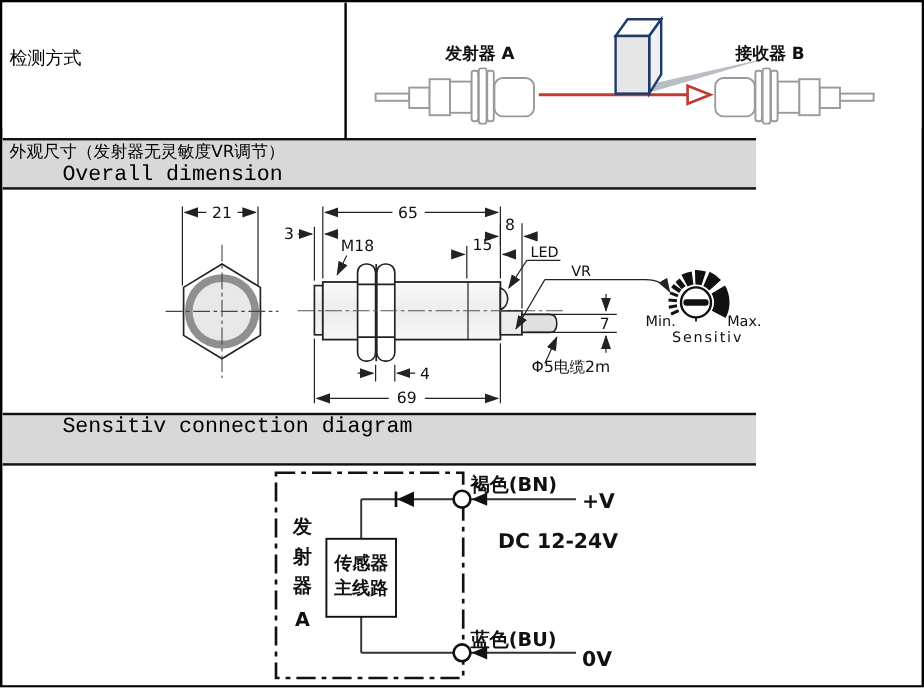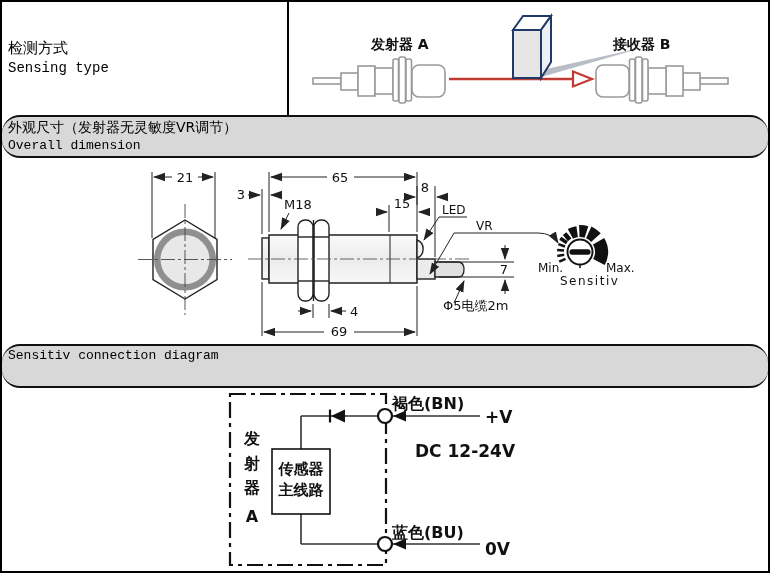--- a/index.html
+++ b/index.html
@@ -4,24 +4,24 @@
 <style>
   html,body{margin:0;padding:0;background:#fff;}
   .page{position:relative;width:770px;height:573px;box-sizing:border-box;
         background:#fff;border:2px solid #000;overflow:hidden;
         font-family:"DejaVu Sans",sans-serif;color:#000;}
   .row1{position:absolute;left:0;top:0;width:766px;height:105px;background:#fff;}
   .cell-label{position:absolute;left:0;top:0;width:287px;height:113px;
         box-sizing:border-box;border-right:2px solid #000;padding:36px 0 0 6px;}
   .zh{font-size:15px;line-height:20px;white-space:nowrap;}
   .en{font-family:"Liberation Mono","DejaVu Sans Mono",monospace;font-size:14px;line-height:20px;white-space:nowrap;}
-  .band{position:absolute;left:0;width:766px;box-sizing:border-box;background:#d8d8d8;
-        border-top:2px solid #111;border-bottom:2px solid #111;padding:1px 0 0 6px;border-radius:18px;}
+  .band{position:absolute;left:0;width:628px;box-sizing:border-box;background:#d8d8d8;
+        border-top:2px solid #111;border-bottom:2px solid #111;padding:1px 0 0 6px;}
   .band .zh{font-size:14px;line-height:19px;}
-  .band .en{font-size:13px;line-height:18px;}
+  .band .en{font-size:18px;line-height:18px;margin-left:44px;}
   #band1{top:113px;height:43px;}
   #band2{top:342px;height:44px;}
   .svgabs{position:absolute;}
   
   text{fill:#111;}
   .dimtxt{font:13px "DejaVu Sans",sans-serif;}
   .mid{text-anchor:middle;}
   .lbl12{font:12px "DejaVu Sans",sans-serif;}
   .lblsp{letter-spacing:1.5px;}
   .senslbl{font:bold 14px "DejaVu Sans",sans-serif;}
@@ -31,21 +31,20 @@
   .thin{stroke:#222;stroke-width:1;fill:none;}
 </style>
 </head>
 <body>
 
 <div class="page">
 
   <div class="row1">
     <div class="cell-label">
       <div class="zh">检测方式</div>
-      <div class="en">Sensing type</div>
     </div>
 
     <svg class="svgabs" style="left:287px;top:0" width="479" height="113" viewBox="0 0 479 113">
       <defs>
         <marker id="ar" markerWidth="13" markerHeight="11" refX="11" refY="5" orient="auto" markerUnits="userSpaceOnUse">
           <path d="M0,0.8 L12,5 L0,9.2 Z" fill="#222"></path>
         </marker>
       </defs>
 
       <polygon points="226,74 256,74 356,45" fill="#b9bdc5"></polygon>

